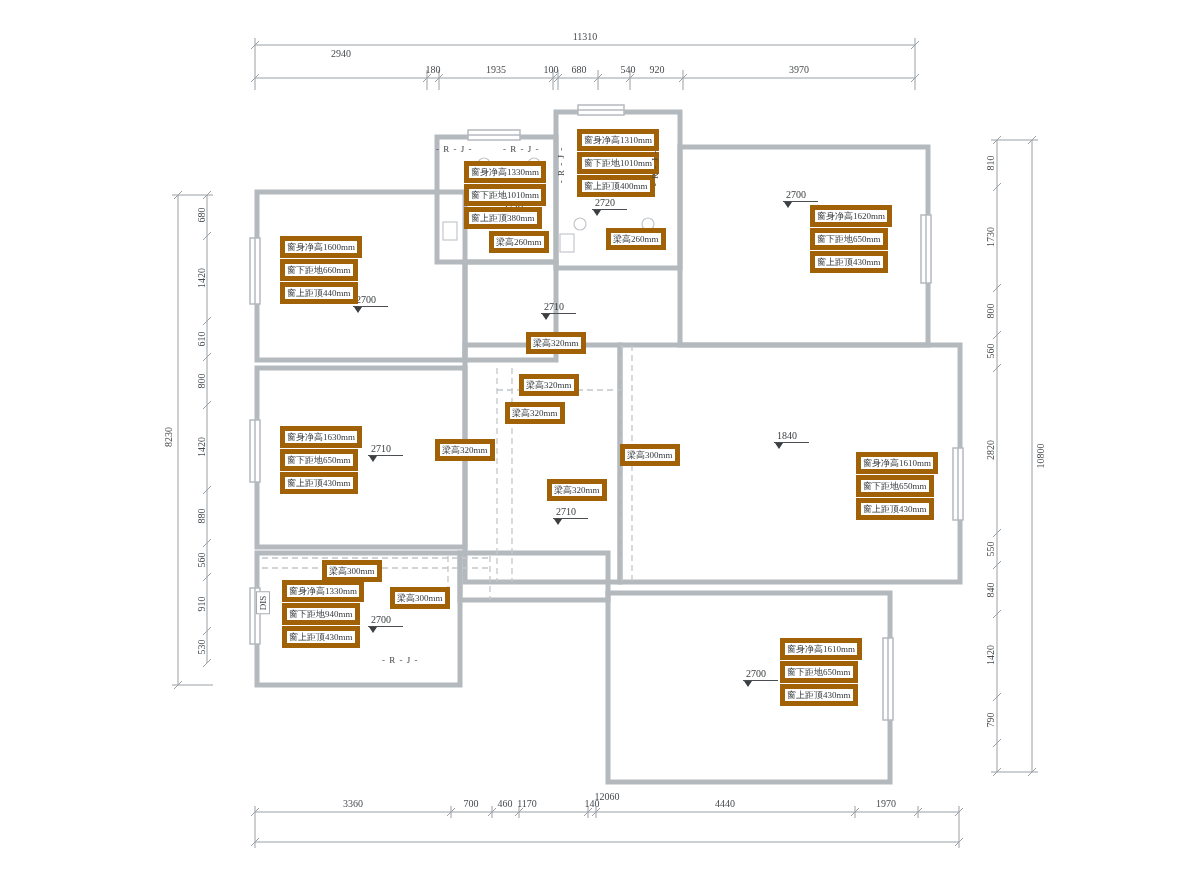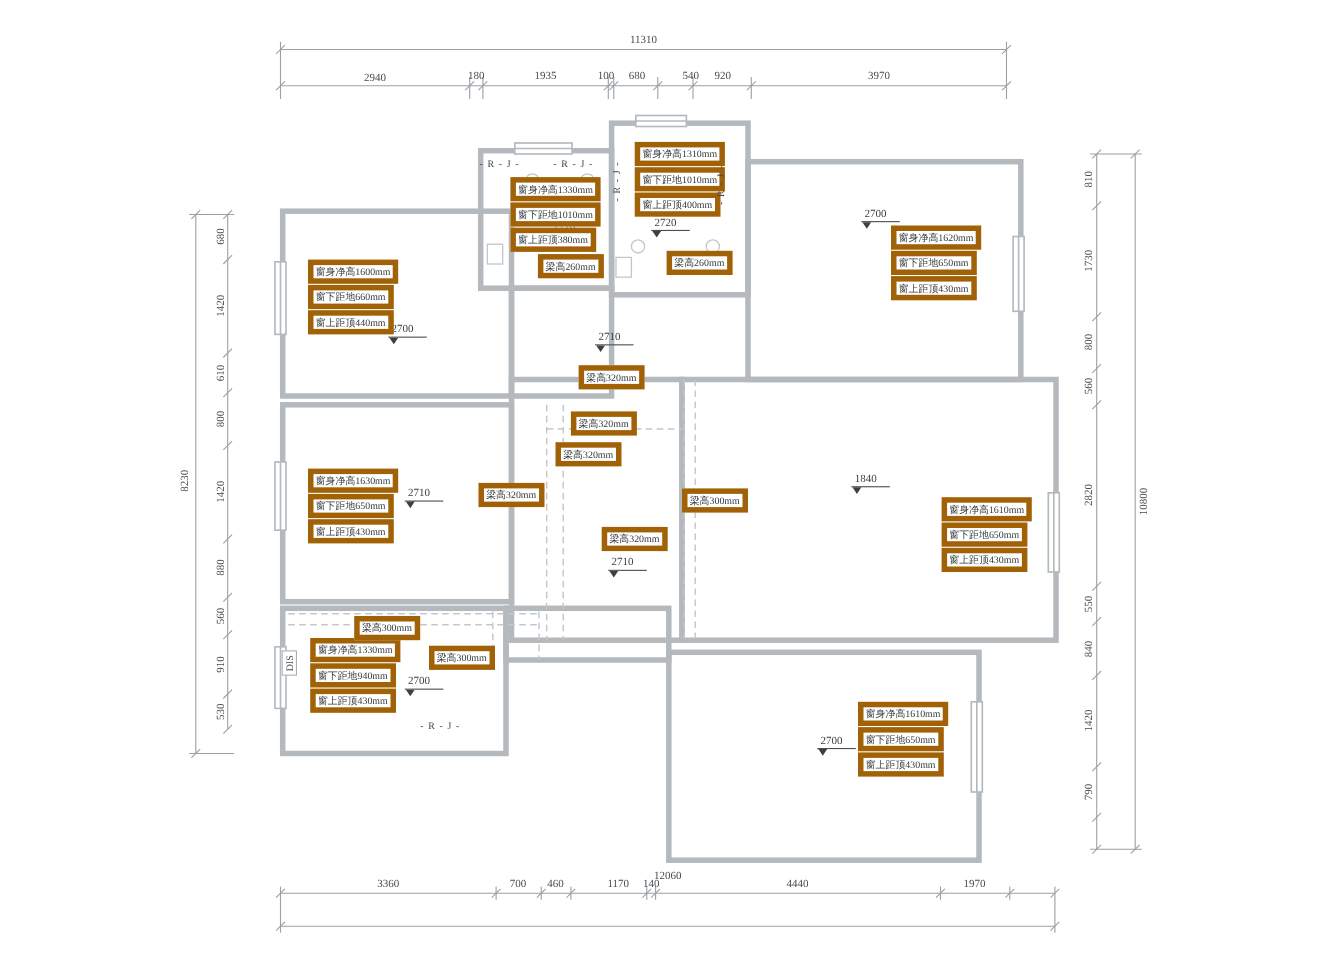--- a/index.html
+++ b/index.html
@@ -116,33 +116,33 @@
       <path d="M251,816 L259,808 M447,816 L455,808 M488,816 L496,808 M515,816 L523,808 M584,816 L592,808 M592,816 L600,808 M851,816 L859,808 M914,816 L922,808 M955,816 L963,808"></path>
       <path d="M251,846 L259,838 M955,846 L963,838"></path>
       <path d="M203,199 L211,191 M203,240 L211,232 M203,325 L211,317 M203,361 L211,353 M203,409 L211,401 M203,494 L211,486 M203,547 L211,539 M203,581 L211,573 M203,635 L211,627 M203,667 L211,659"></path>
       <path d="M174,199 L182,191 M174,689 L182,681"></path>
       <path d="M993,144 L1001,136 M993,191 L1001,183 M993,292 L1001,284 M993,339 L1001,331 M993,372 L1001,364 M993,537 L1001,529 M993,569 L1001,561 M993,618 L1001,610 M993,701 L1001,693 M993,747 L1001,739 M993,776 L1001,768"></path>
       <path d="M1028,144 L1036,136 M1028,776 L1036,768"></path>
     </g>
   </svg>
 
   <div class="dim c" style="left:585px;top:31px">11310</div>
-  <div class="dim c" style="left:341px;top:66px">2940</div>
+  <div class="dim c" style="left:341px;top:48px">2940</div>
   <div class="dim c" style="left:433px;top:64px">180</div>
   <div class="dim c" style="left:496px;top:64px">1935</div>
   <div class="dim c" style="left:551px;top:64px">100</div>
   <div class="dim c" style="left:579px;top:64px">680</div>
   <div class="dim c" style="left:628px;top:64px">540</div>
   <div class="dim c" style="left:657px;top:64px">920</div>
   <div class="dim c" style="left:799px;top:64px">3970</div>
 
   <div class="dim c" style="left:353px;top:798px">3360</div>
   <div class="dim c" style="left:471px;top:798px">700</div>
   <div class="dim c" style="left:505px;top:798px">460</div>
-  <div class="dim c" style="left:562px;top:798px">1170</div>
+  <div class="dim c" style="left:527px;top:798px">1170</div>
   <div class="dim c" style="left:592px;top:798px">140</div>
   <div class="dim c" style="left:725px;top:798px">4440</div>
   <div class="dim c" style="left:886px;top:798px">1970</div>
   <div class="dim c" style="left:607px;top:791px">12060</div>
 
   <div class="dim v" style="left:168px;top:437px">8230</div>
   <div class="dim v" style="left:201px;top:215px">680</div>
   <div class="dim v" style="left:201px;top:278px">1420</div>
   <div class="dim v" style="left:201px;top:339px">610</div>
   <div class="dim v" style="left:201px;top:381px">800</div>

